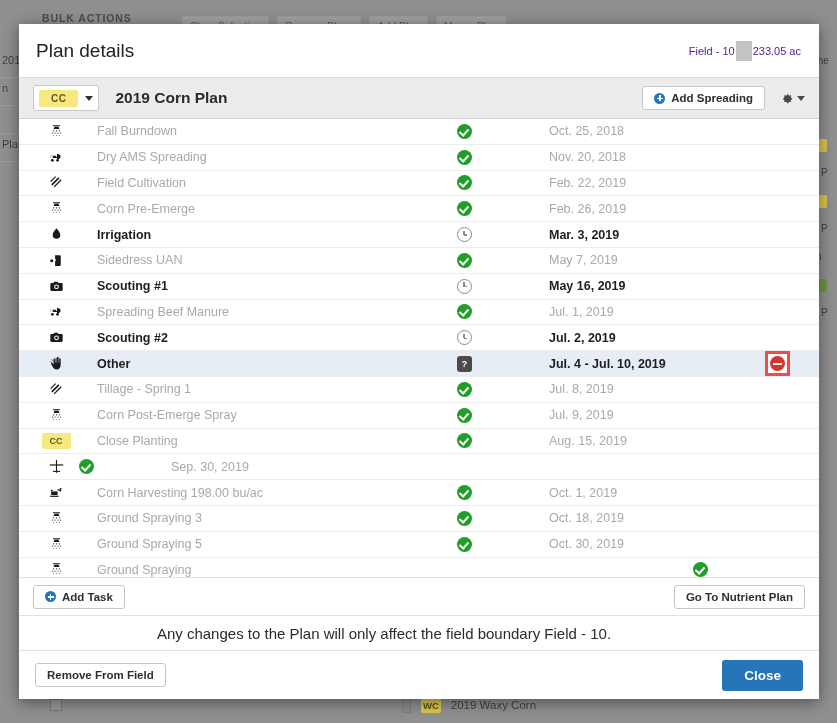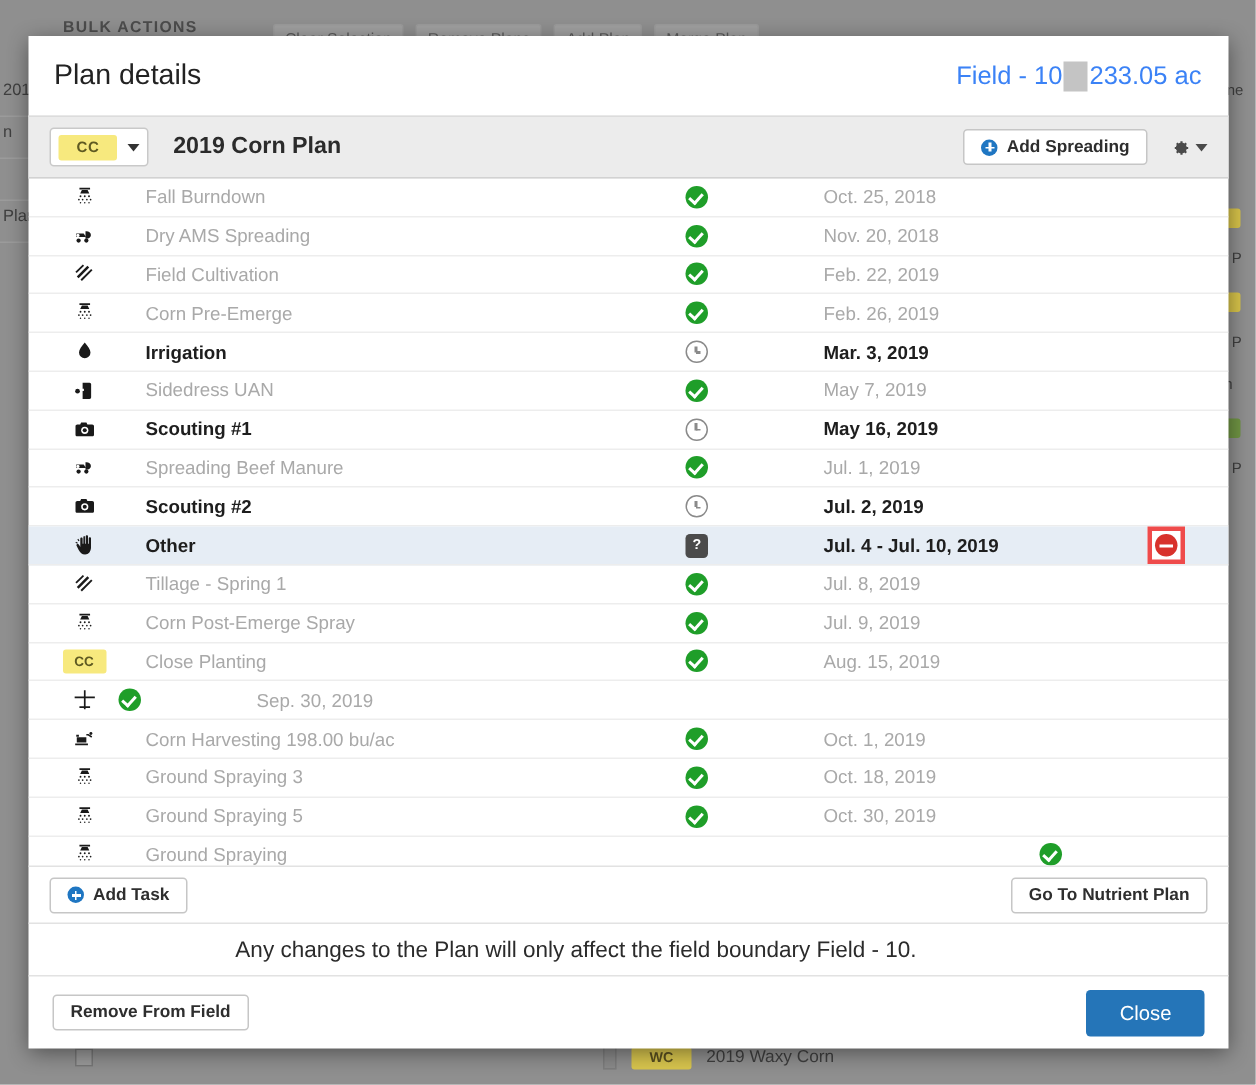--- a/index.html
+++ b/index.html
@@ -27,34 +27,34 @@
   .bg-right div{ height:28px; overflow:hidden; padding-top:5px; white-space:nowrap; }
   .chip{ display:inline-block; width:22px; height:13px; border-radius:2px; }
   .chip.y{ background:#d8c44a; } .chip.g{ background:#6f9443; }
   .bg-bottom{
     position:absolute; left:0; bottom:6px; width:100%; height:24px;
     display:flex; align-items:center; gap:10px; padding-left:50px;
     font-size:11.5px; color:#3f3f3f;
   }
   .bg-bottom .sq{ width:12px; height:12px; border:1px solid #777; background:#9a9a9a; }
   .bg-bottom .sq2{ width:9px; height:16px; background:#8a8a8a; border:1px solid #7d7d7d; margin-left:330px;}
-  .bg-bottom .wc{ background:#d9c64e; color:#5a5020; font-size:9.5px; font-weight:700; padding:2px 12px; border-radius:2px;}
+  .bg-bottom .wc{ background:#d9c64e; color:#5a5020; font-size:9.5px; font-weight:700; padding:2px 2px; border-radius:2px;}
 
   
   .modal{
     position:absolute; left:19px; top:24px; width:800px; height:675px;
     background:#fff; box-shadow:0 3px 14px rgba(0,0,0,.45);
     display:flex; flex-direction:column;
   }
   .modal-head{
     height:53px; display:flex; align-items:center; padding:0 18px 0 17px;
     flex:0 0 auto;
   }
   .modal-title{ font-size:19px; color:#222; font-weight:400; }
-  .head-right{ margin-left:auto; display:flex; align-items:center; gap:1px; font-size:17px; color:#3b82f6; }
+  .head-right{ margin-left:auto; display:flex; align-items:center; gap:1px; font-size:11px; color:#4c1d95; }
   .head-swatch{ width:16px; height:20px; background:#c4c4c4; }
 
   .subbar{
     background:#ececec; border-top:1px solid #dcdcdc; border-bottom:1px solid #d2d2d2;
     height:42px; display:flex; align-items:center; padding:0 14px 0 14px; flex:0 0 auto;
   }
   .cc-select{
     display:flex; align-items:center; background:#fff; border:1px solid #c9c9c9;
     border-radius:3px; height:26px; padding:0 5px 0 5px; gap:7px;
   }
@@ -127,21 +127,21 @@
     height:35px; display:flex; align-items:center; justify-content:center;
     border-top:1px solid #e2e2e2; font-size:15px; color:#2b2b2b; flex:0 0 auto;
     padding-right:70px;
   }
   .modal-foot{
     height:49px; display:flex; align-items:center; padding:0 16px;
     border-top:1px solid #e2e2e2; flex:0 0 auto;
   }
   .btn-close{
     margin-left:auto; background:#2575b8; color:#fff; border:none; border-radius:3px;
-    font-size:13.5px; padding:8px 22px; cursor:pointer; font-family:inherit;
+    font-size:13.5px; padding:8px 22px; cursor:pointer; font-family:inherit;font-weight:bold;
   }
   svg{ display:block; }
 </style>
 </head>
 <body>
 
 <div class="backdrop">
   <div class="bulk-label">BULK ACTIONS</div>
   <div class="bulk-btns">
     <div class="bb">Clear Selection</div>

